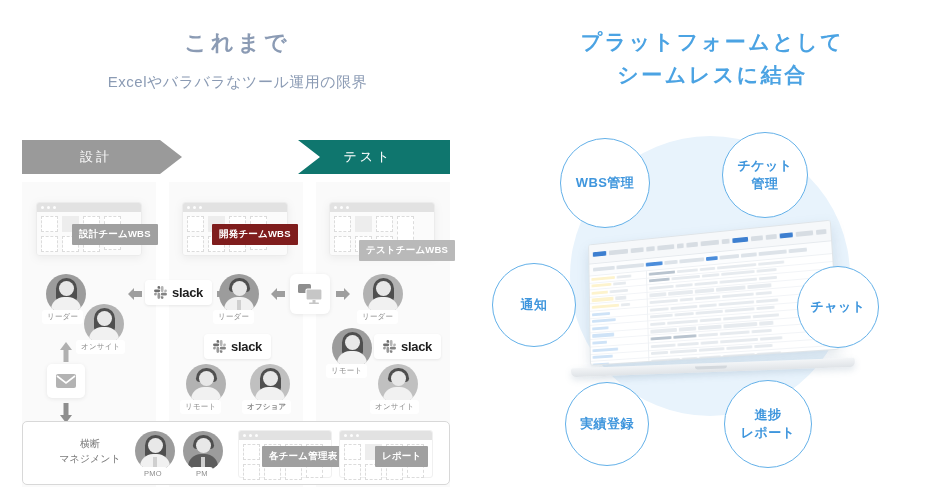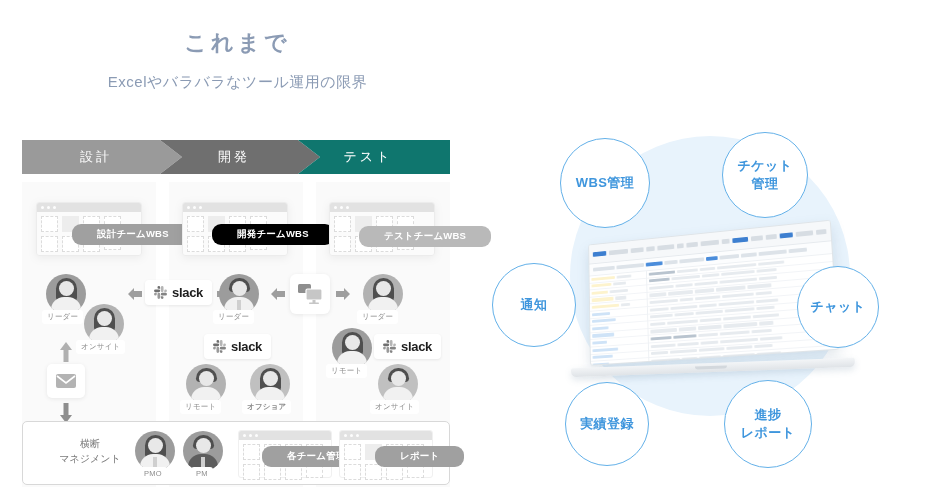--- a/index.html
+++ b/index.html
@@ -62,25 +62,25 @@
   .win .bar i:nth-child(1){left:4px;}
   .win .bar i:nth-child(2){left:10px;}
   .win .bar i:nth-child(3){left:16px;}
   .win .body{position:relative;padding:4px;display:flex;gap:4px;}
   .win .colstack{display:flex;flex-direction:column;gap:4px;}
   .cellbox{width:15px;height:14px;border:1px dashed #dcdcdc;background:#fff;}
   .cellbox.fill{background:#ededed;border-color:#ededed;}
   .cellbox.tall{height:32px;}
 
   .tag{
-    position:absolute;padding:4px 25px;border-radius:9px;color:#fff;
+    position:absolute;padding:4px 7px;border-radius:1px;color:#fff;
     font-size:9.5px;font-weight:bold;white-space:nowrap;letter-spacing:.2px;
   }
   .tag-gray{background:#a0a0a0;}
-  .tag-dark{background:#000000;}
+  .tag-dark{background:#7f1d1d;}
   .tag-light{background:#b9b9b9;}
 
   
   .av{position:absolute;width:40px;height:40px;border-radius:50%;
       background:#9c9c9c;overflow:hidden;}
   .av.light{background:#b2b2b2;}
   .av.lighter{background:#c0c0c0;}
   .av .head{position:absolute;left:50%;top:7px;width:15px;height:15px;
       margin-left:-7.5px;border-radius:50%;background:#e8e8e8;}
   .av .hair{position:absolute;left:50%;top:4px;width:21px;height:14px;
@@ -183,29 +183,30 @@
 </head>
 <body>
 
 <div class="stage">
 
   <div class="head-left">
     <div class="t1">これまで</div>
     <div class="t2">Excelやバラバラなツール運用の限界</div>
   </div>
 
+  <div class="head-right">
+    <div class="r1">プラットフォームとして</div>
+    <div class="r2">シームレスに結合</div>
+  </div>
 
   <div class="left-wrap">
 
     <div class="phase-bar">
       <div class="phase ph1">
         <span>設計</span>
-      </div>
-      <div class="phase ph2">
-        <span>開発</span>
       </div>
       <div class="phase ph3">
         <span>テスト</span>
       </div>
     </div>
 
     <div class="cols">
       <div class="col-bg c1"></div>
       <div class="col-bg c2"></div>
       <div class="col-bg c3"></div>
@@ -369,21 +370,21 @@
             </div>
           <div class="colstack">
               <div class="cellbox"></div>
               <div class="cellbox"></div>
             </div>
           <div class="colstack">
               <div class="cellbox tall"></div>
             </div>
         </div>
       </div>
-      <div class="tag tag-light" style="left:337px;top:44px;">テストチームWBS</div>
+      <div class="tag tag-light" style="left:337px;top:58px;">テストチームWBS</div>
 
       <div class="av light" style="left:341px;top:92px;">
         <div class="hair long"></div>
           <div class="head"></div>
           <div class="body2"></div>
       </div>
       <div class="av-label" style="left:335px;top:128px;">リーダー</div>
 
       <div class="av" style="left:310px;top:146px;">
         <div class="hair long"></div>

